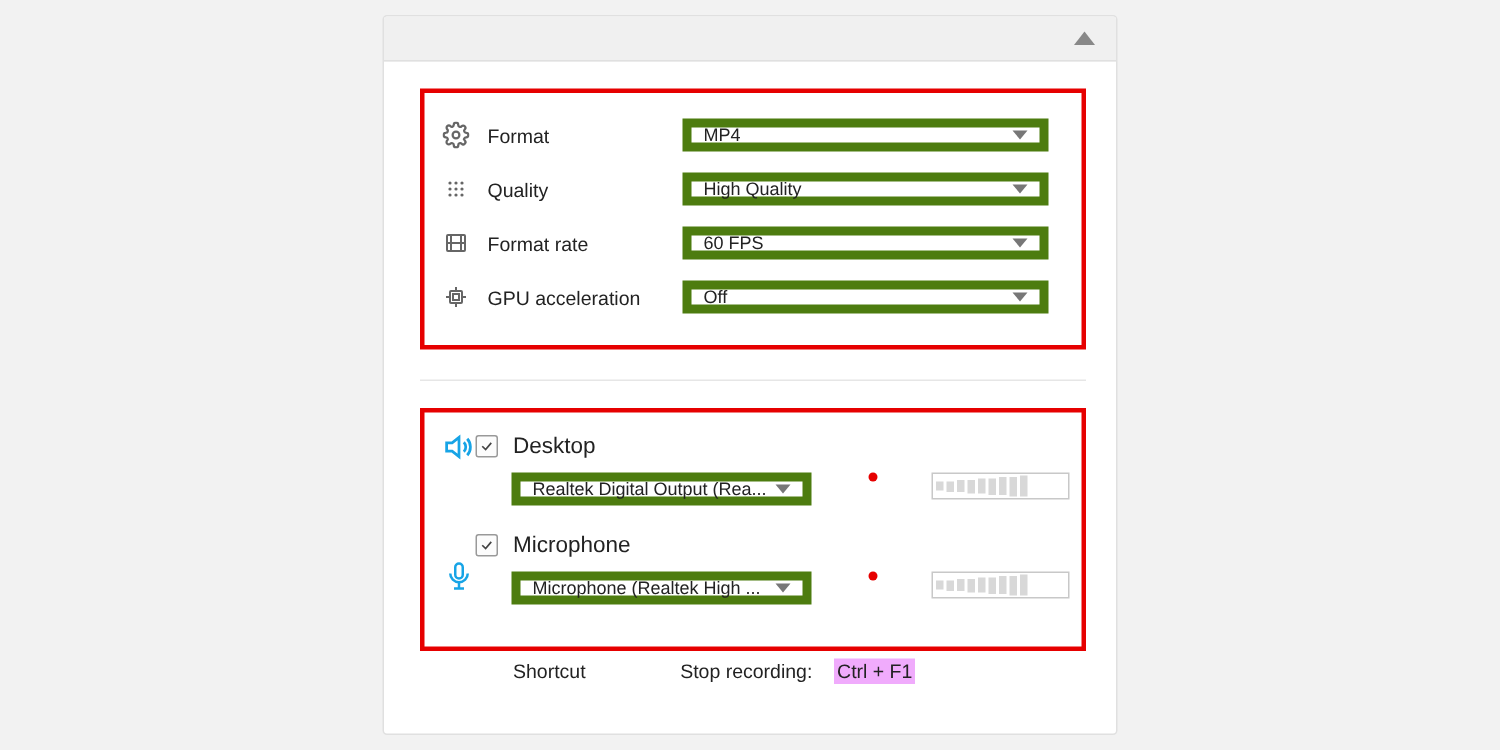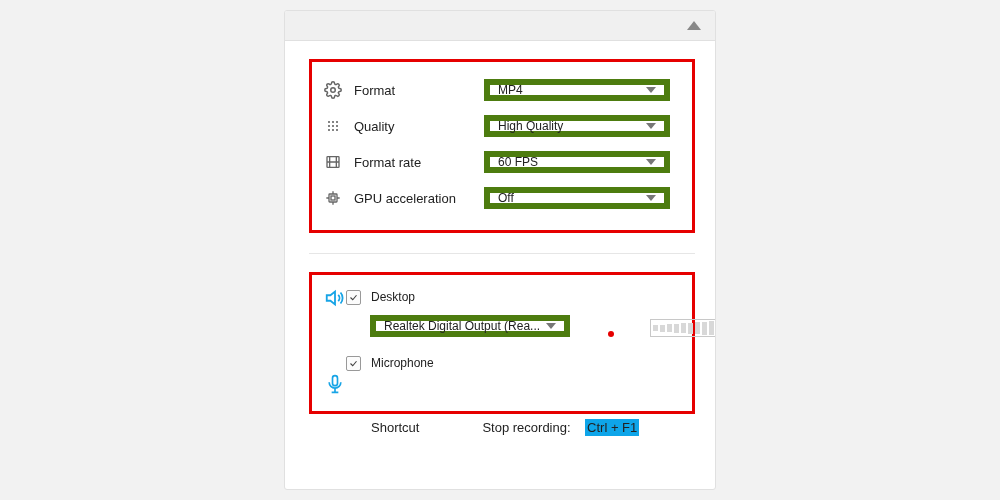--- a/index.html
+++ b/index.html
@@ -11,21 +11,21 @@
       width: 1000px;
       height: 500px;
       display: flex;
       align-items: center;
       justify-content: center;
     }
     .panel {
       background: #fff;
       border: 1px solid #e0e0e0;
       border-radius: 3px;
-      width: 432px;
+      width: 490px;
       height: 480px;
       display: flex;
       flex-direction: column;
       overflow: hidden;
     }
     .collapse-bar {
       height: 30px;
       background: #f0f0f0;
       border-bottom: 1px solid #e0e0e0;
       display: flex;
@@ -101,24 +101,24 @@
     .checkbox {
       width: 15px; height: 15px;
       border: 1px solid #999;
       border-radius: 2px;
       background: #fcfcfc;
       display: flex; align-items: center; justify-content: center;
     }
     .checkmark {
       width: 9px; height: 9px;
     }
-    .audio-label { font-size: 12px; }
+    .audio-label { font-size: 15px; }
     .audio-row-body {
       display: flex;
-      align-items: flex-end;
+      align-items: flex-start;
       gap: 32px;
       margin: 6px 0 14px 24px;
     }
     .combobox.small { width: 200px; flex: none; }
     .rec-dot {
       width: 6px; height: 6px; border-radius: 50%;
       background: #e60000;
       margin: 0 4px 0 6px;
     }
     .level-meter {
@@ -141,21 +141,21 @@
     .level-meter .bar:nth-child(8) { height: 13px; }
     .level-meter .bar:nth-child(9) { height: 14px; }
     .footer {
       display: flex;
       align-items: center;
       padding: 6px 0 14px 62px;
       font-size: 13px;
       gap: 63px;
     }
     .shortcut-key {
-      background: #0ea5e9;
+      background: #f0abfc;
       padding: 1px 2px;
     }
     .speaker-icon, .mic-icon { color: #17a4e6; }
   </style>
 </head>
 <body>
 
 <div class="panel">
   <div class="collapse-bar">
     <div class="triangle-up"></div>
@@ -288,20 +288,38 @@
         </div>
 
         <div class="audio-row-title">
           <div class="checkbox">
             <svg class="checkmark" viewBox="0 0 24 24" fill="none" stroke="#444" stroke-width="3">
                 <polyline points="4 12 10 18 20 6"></polyline>
               </svg>
           </div>
           <span class="audio-label">Microphone</span>
         </div>
+        <div class="audio-row-body">
+          <div class="combobox small">
+            <span>Microphone (Realtek High ...</span>
+            <span class="chevron-down"></span>
+          </div>
+          <div class="rec-dot"></div>
+          <div class="level-meter">
+            <div class="bar"></div>
+              <div class="bar"></div>
+              <div class="bar"></div>
+              <div class="bar"></div>
+              <div class="bar"></div>
+              <div class="bar"></div>
+              <div class="bar"></div>
+              <div class="bar"></div>
+              <div class="bar"></div>
+          </div>
+        </div>
 
       </div>
     </div>
 
     <div class="footer">
       <span>Shortcut</span>
       <span>
         <span>Stop recording:</span>
         &nbsp;&nbsp;
         <span class="shortcut-key">Ctrl + F1</span>

